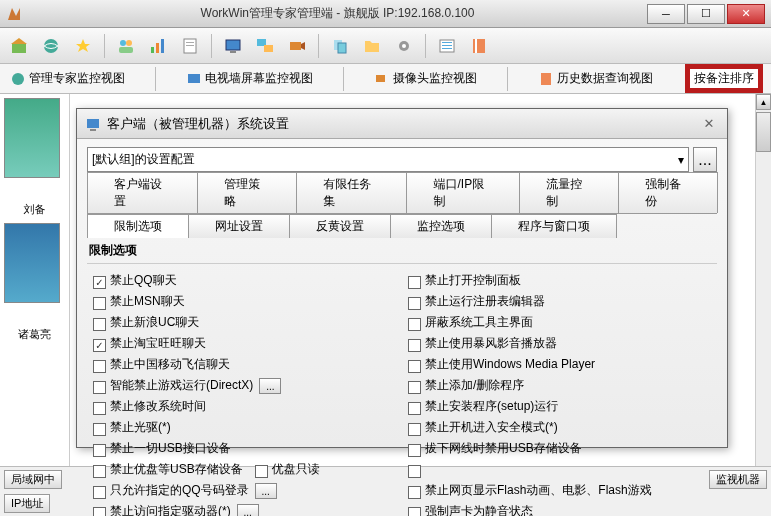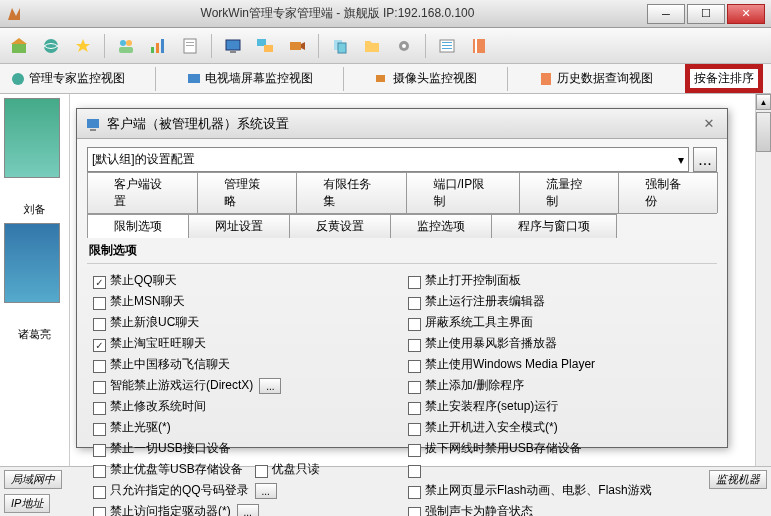--- a/index.html
+++ b/index.html
@@ -24,21 +24,21 @@
 
 .content-area { position: absolute; top: 94px; left: 0; right: 0; bottom: 0; background: #fff; display:flex; }
 
 .left-panel { width: 70px; background:#fff; border-right:1px solid #ccc; padding:4px; }
 .thumb { width:56px; height:80px; background:linear-gradient(#4a8, #7cb); border:1px solid #888; margin-bottom:4px; }
 .thumb2 { width:56px; height:80px; background:linear-gradient(#37a, #5ac); border:1px solid #888; margin-bottom:4px; }
 .thumb-lbl { font-size:11px; text-align:center; margin-bottom:6px;margin-top:24px; }
 
 .bottom-tabs { position:absolute; bottom:0; left:0; right:0; height:50px; background:#f0f0f0; border-top:1px solid #bbb; font-size:12px; }
 .bt-row { display:flex; align-items:center; height:24px; padding:0 4px; gap:4px; }
-.bt-tab { border:1px solid #999; background:linear-gradient(#fff,#ddd); padding:1px 6px; font-size:11px;font-style:italic; }
+.bt-tab { border:1px solid #999; background:linear-gradient(#fff,#ddd); padding:1px 6px; font-size:11px; }
 
 
 .dialog { position:absolute; top:108px; left:76px; width:652px; height:340px; background:linear-gradient(#f8f8f8,#ececec); border:1px solid #666; box-shadow:2px 2px 8px rgba(0,0,0,0.3); }
 .dlg-title { height:30px; background:linear-gradient(#f4f4f4,#dcdcdc); display:flex; align-items:center; padding:0 8px; font-size:13px; border-bottom:1px solid #aaa; }
 .dlg-title-icon { width:16px; height:16px; margin-right:6px; }
 .dlg-close { margin-left:auto; width:20px; height:18px; display:flex; align-items:center; justify-content:center; cursor:pointer; font-size:13px; color:#666; }
 
 .dlg-body { padding:8px 10px; }
 .combo-row { display:flex; gap:4px; }
 .combo { flex:1; border:1px solid #888; background:#fff; font-size:12px; padding:3px 4px; display:flex; justify-content:space-between; align-items:center; }

